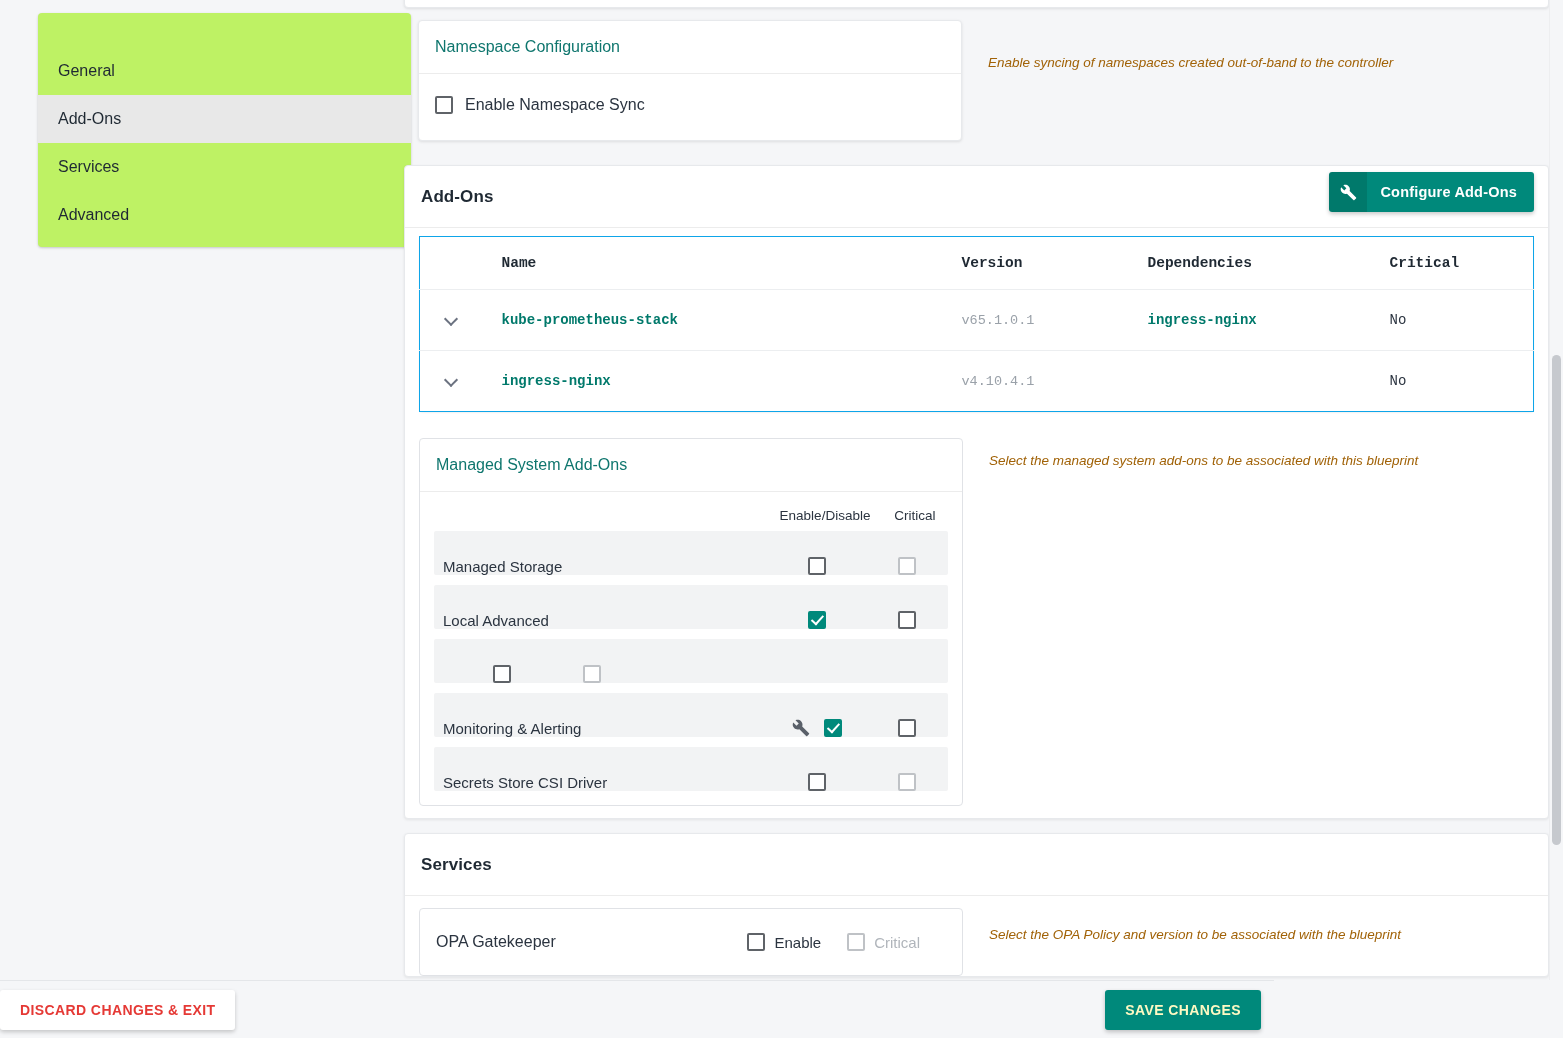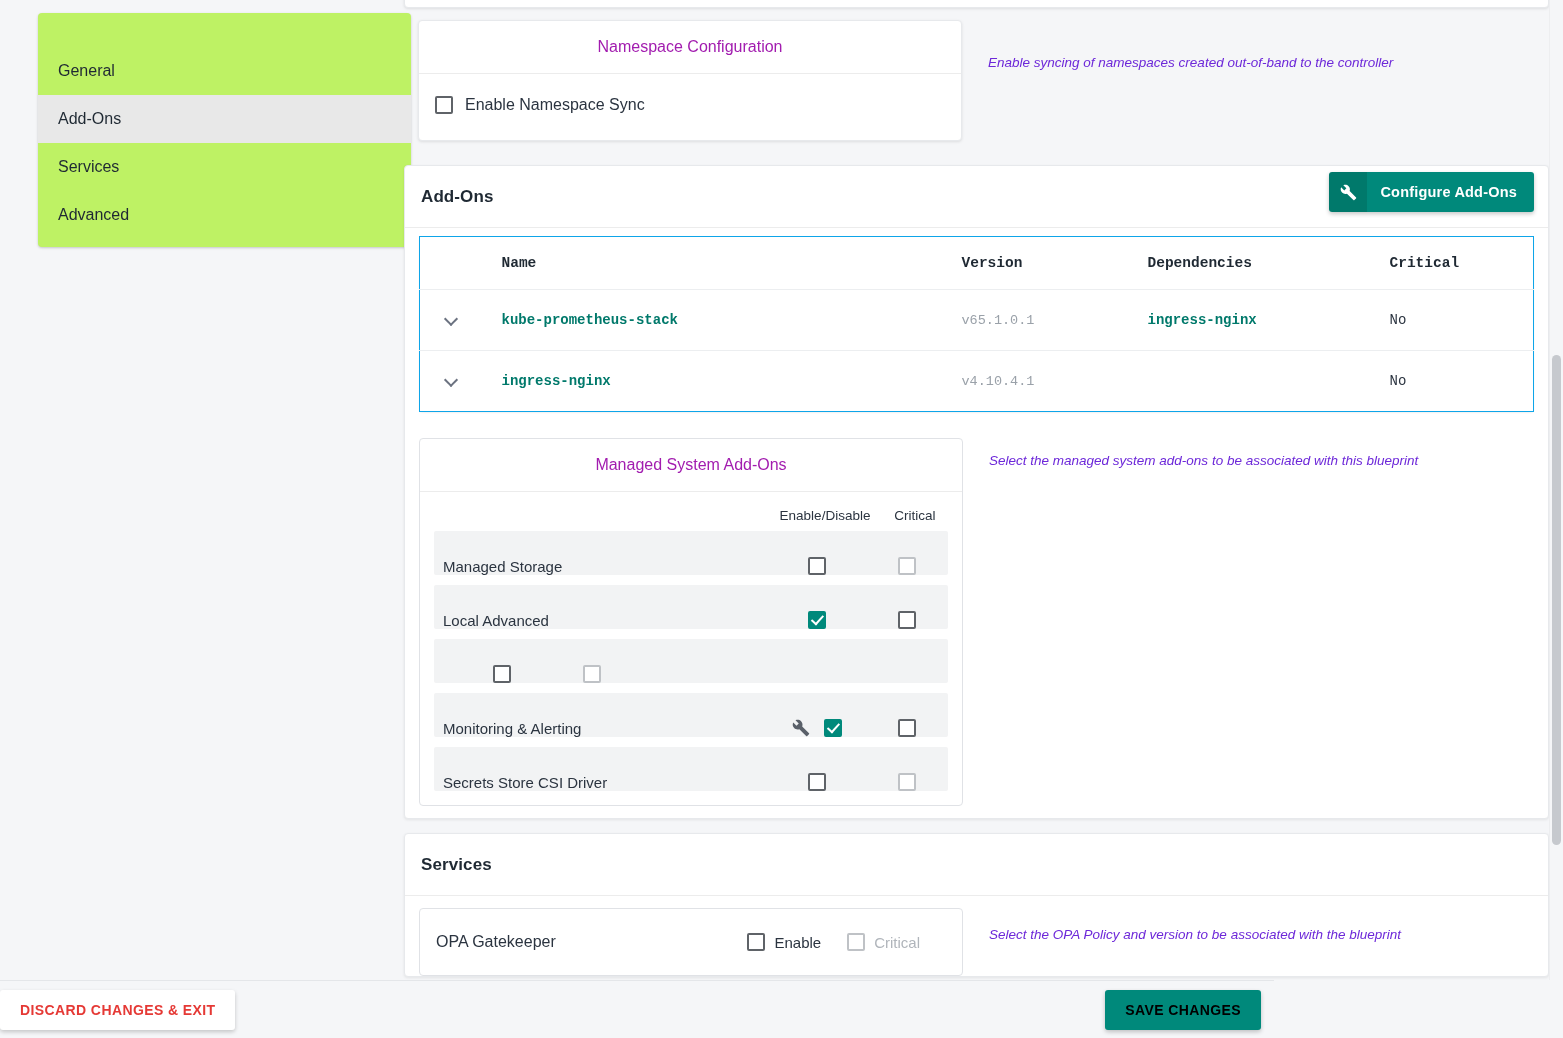--- a/index.html
+++ b/index.html
@@ -58,37 +58,36 @@
     border-bottom: 1px solid #ececec;
     position: relative;
   }
   .section-title { font-size: 17px; color:#1f2933; font-weight: 600; letter-spacing:.1px; }
 
   
   .split { display:flex; }
   .split .left { width: 556px; flex: none; }
   .split .hint {
     flex:1; padding: 18px 0 0 28px;
-    font-size: 13.5px; font-style: italic; color:#6d28d9;
+    font-size: 13.5px; font-style: italic; color:#a16207;
     line-height: 1.4;
   }
 
   
   .panel {
     border:1px solid #e0e2e6;
     border-radius:4px;
     background:#fff;
     margin: 12px 0 12px 14px;
     width: 544px;
   }
   .panel-head {
     padding: 17px 16px;
-    font-size: 16px; color:#a21caf;
+    font-size: 16px; color:#0f766e;
     border-bottom: 1px solid #ececec;
-    text-align: center;
   }
   .panel-body { padding: 12px 14px 14px 14px; }
 
   
   .cb {
     width:18px; height:18px; flex:none;
     border:2px solid #5f6368;
     border-radius:2px;
     background:#fff;
     display:inline-flex; align-items:center; justify-content:center;
@@ -202,21 +201,21 @@
     padding: 0 20px;
     background:#fff; color:#e53935;
     font-size:14px; font-weight:600; letter-spacing:.4px;
     border-radius:3px; box-shadow:0 2px 4px rgba(0,0,0,.20);
     cursor:pointer;
   }
   .btn-save {
     position:absolute; right:13px; top:9px;
     height:40px; display:flex; align-items:center;
     padding: 0 20px;
-    background:#00897b; color:#000000;
+    background:#00897b; color:#fef9c3;
     font-size:14px; font-weight:600; letter-spacing:.4px;
     border-radius:3px; box-shadow:0 2px 4px rgba(0,0,0,.22);
     cursor:pointer;
   }
 
   
   .scroll-track {
     position:absolute; right:0; top:0; width:14px; height:980px;
     background:#f5f6f8; border-left:1px solid #edeef0;
   }

